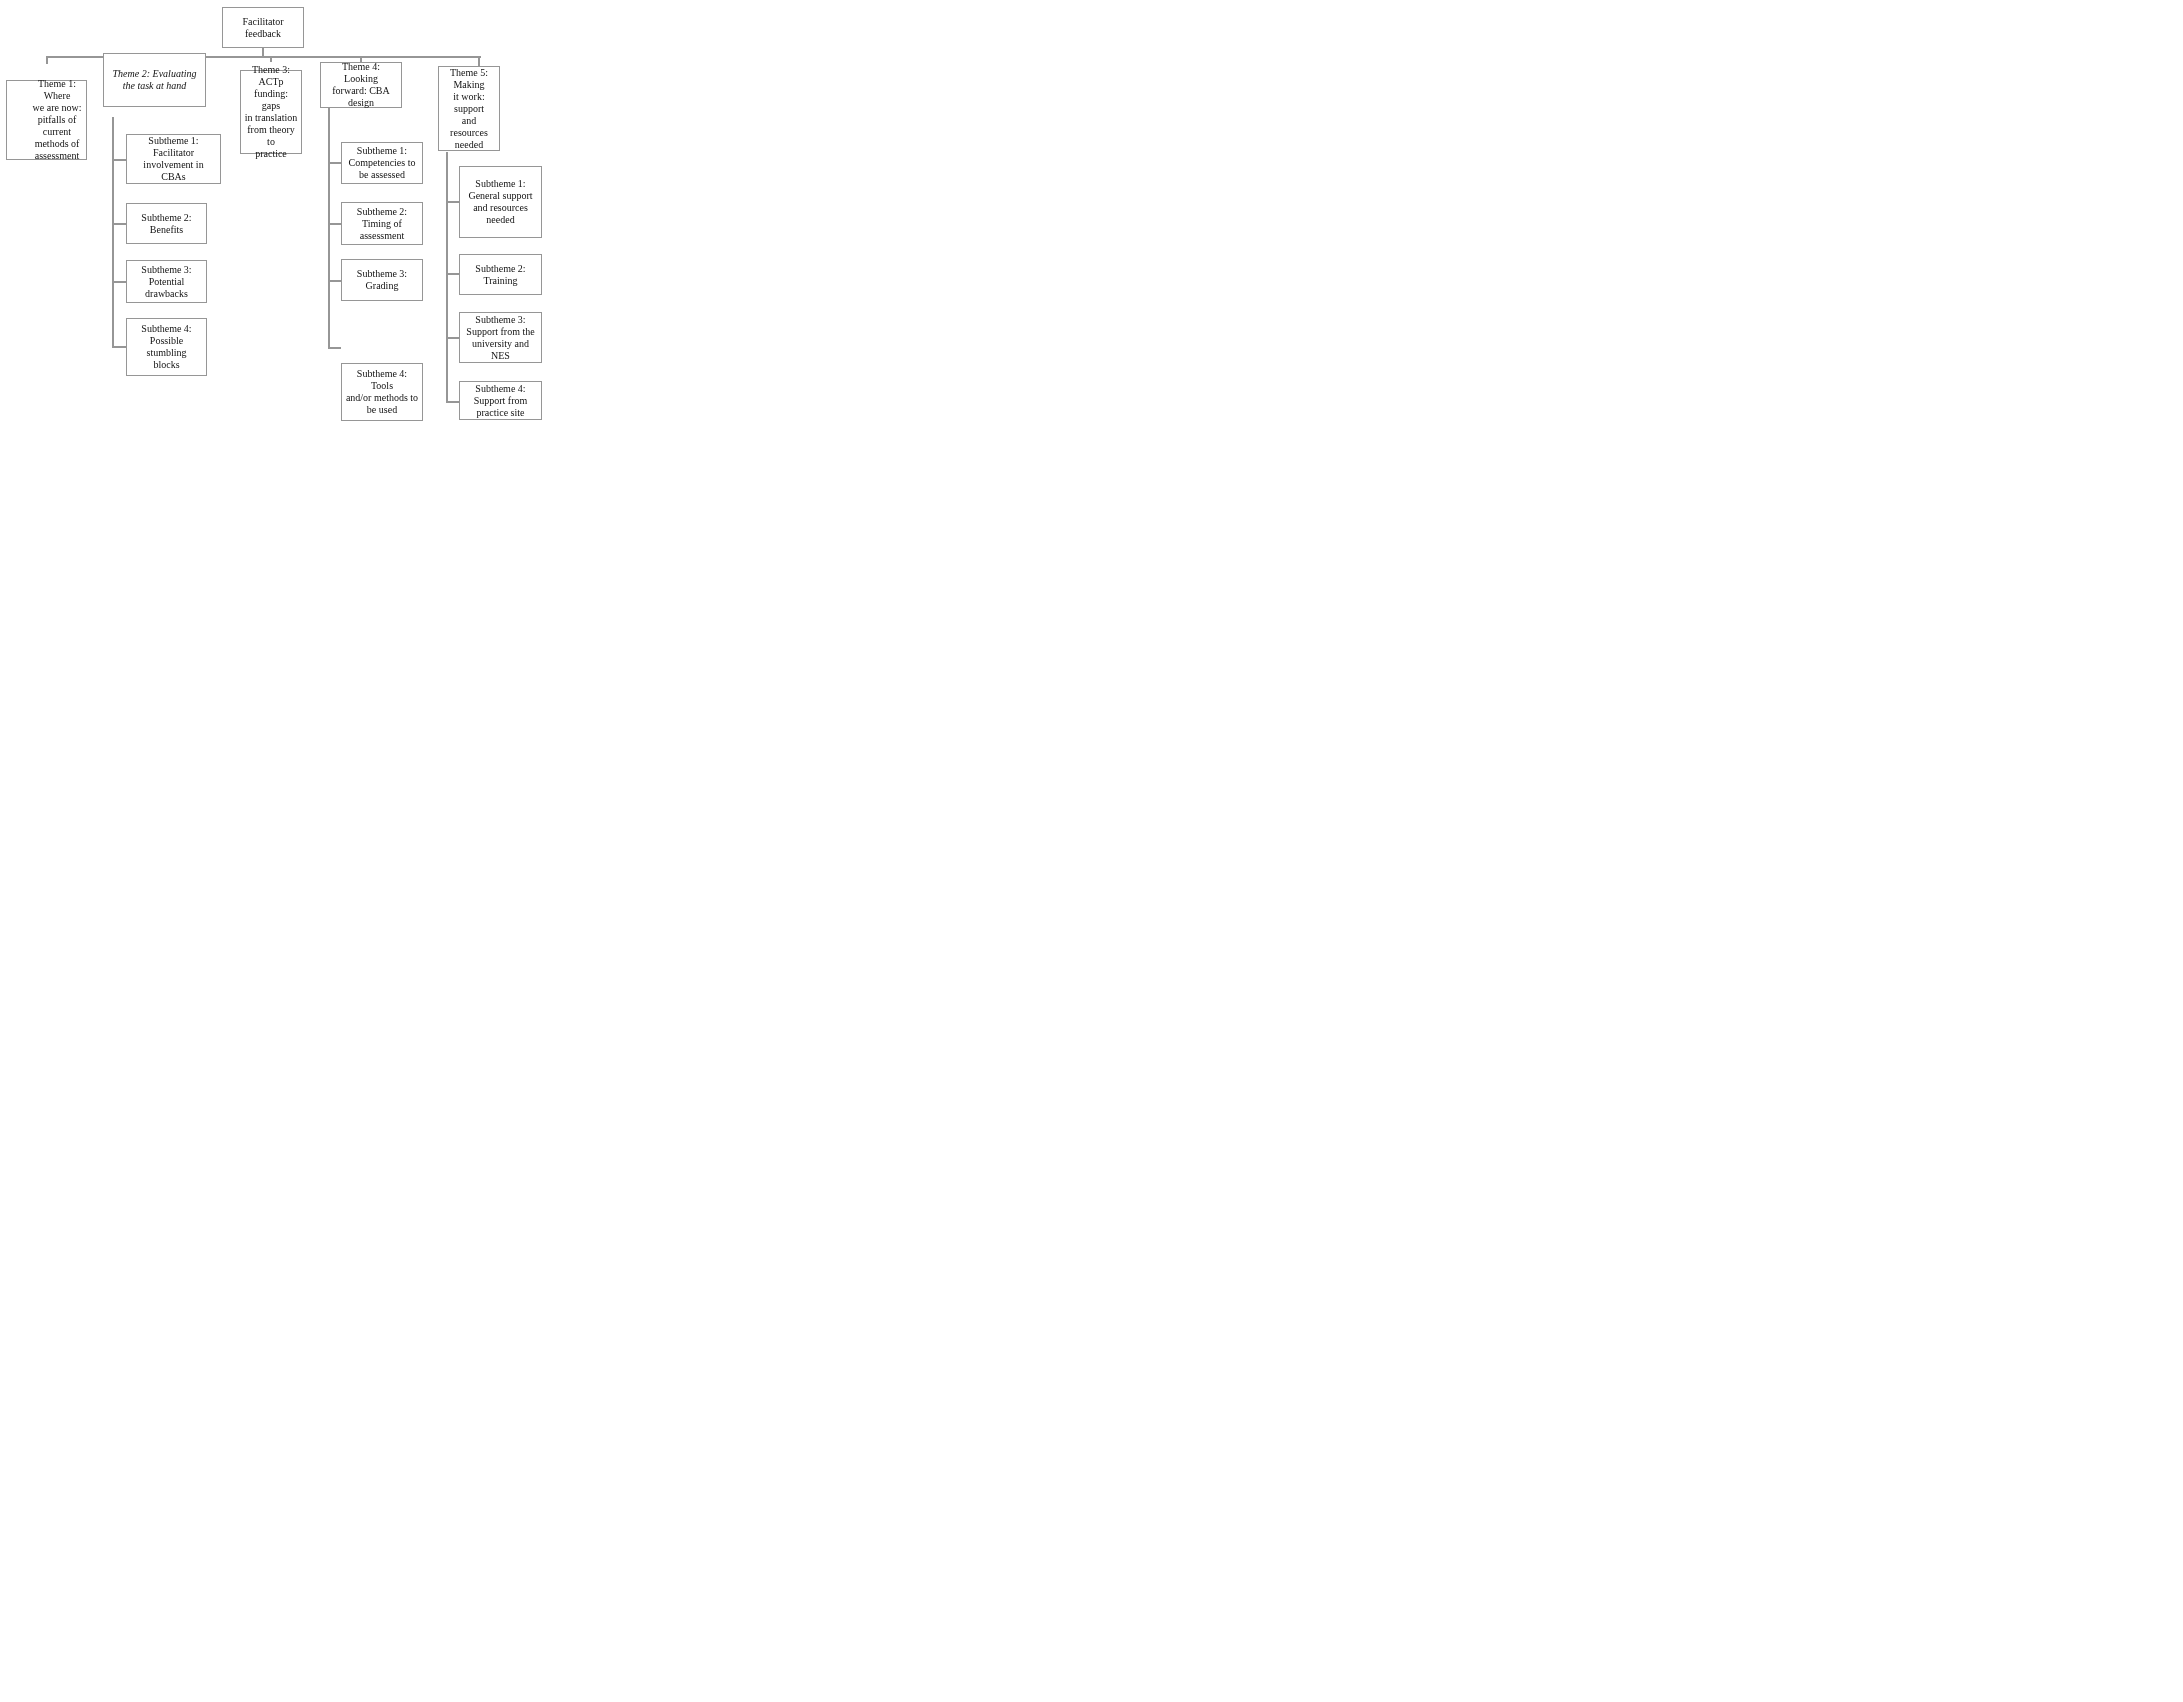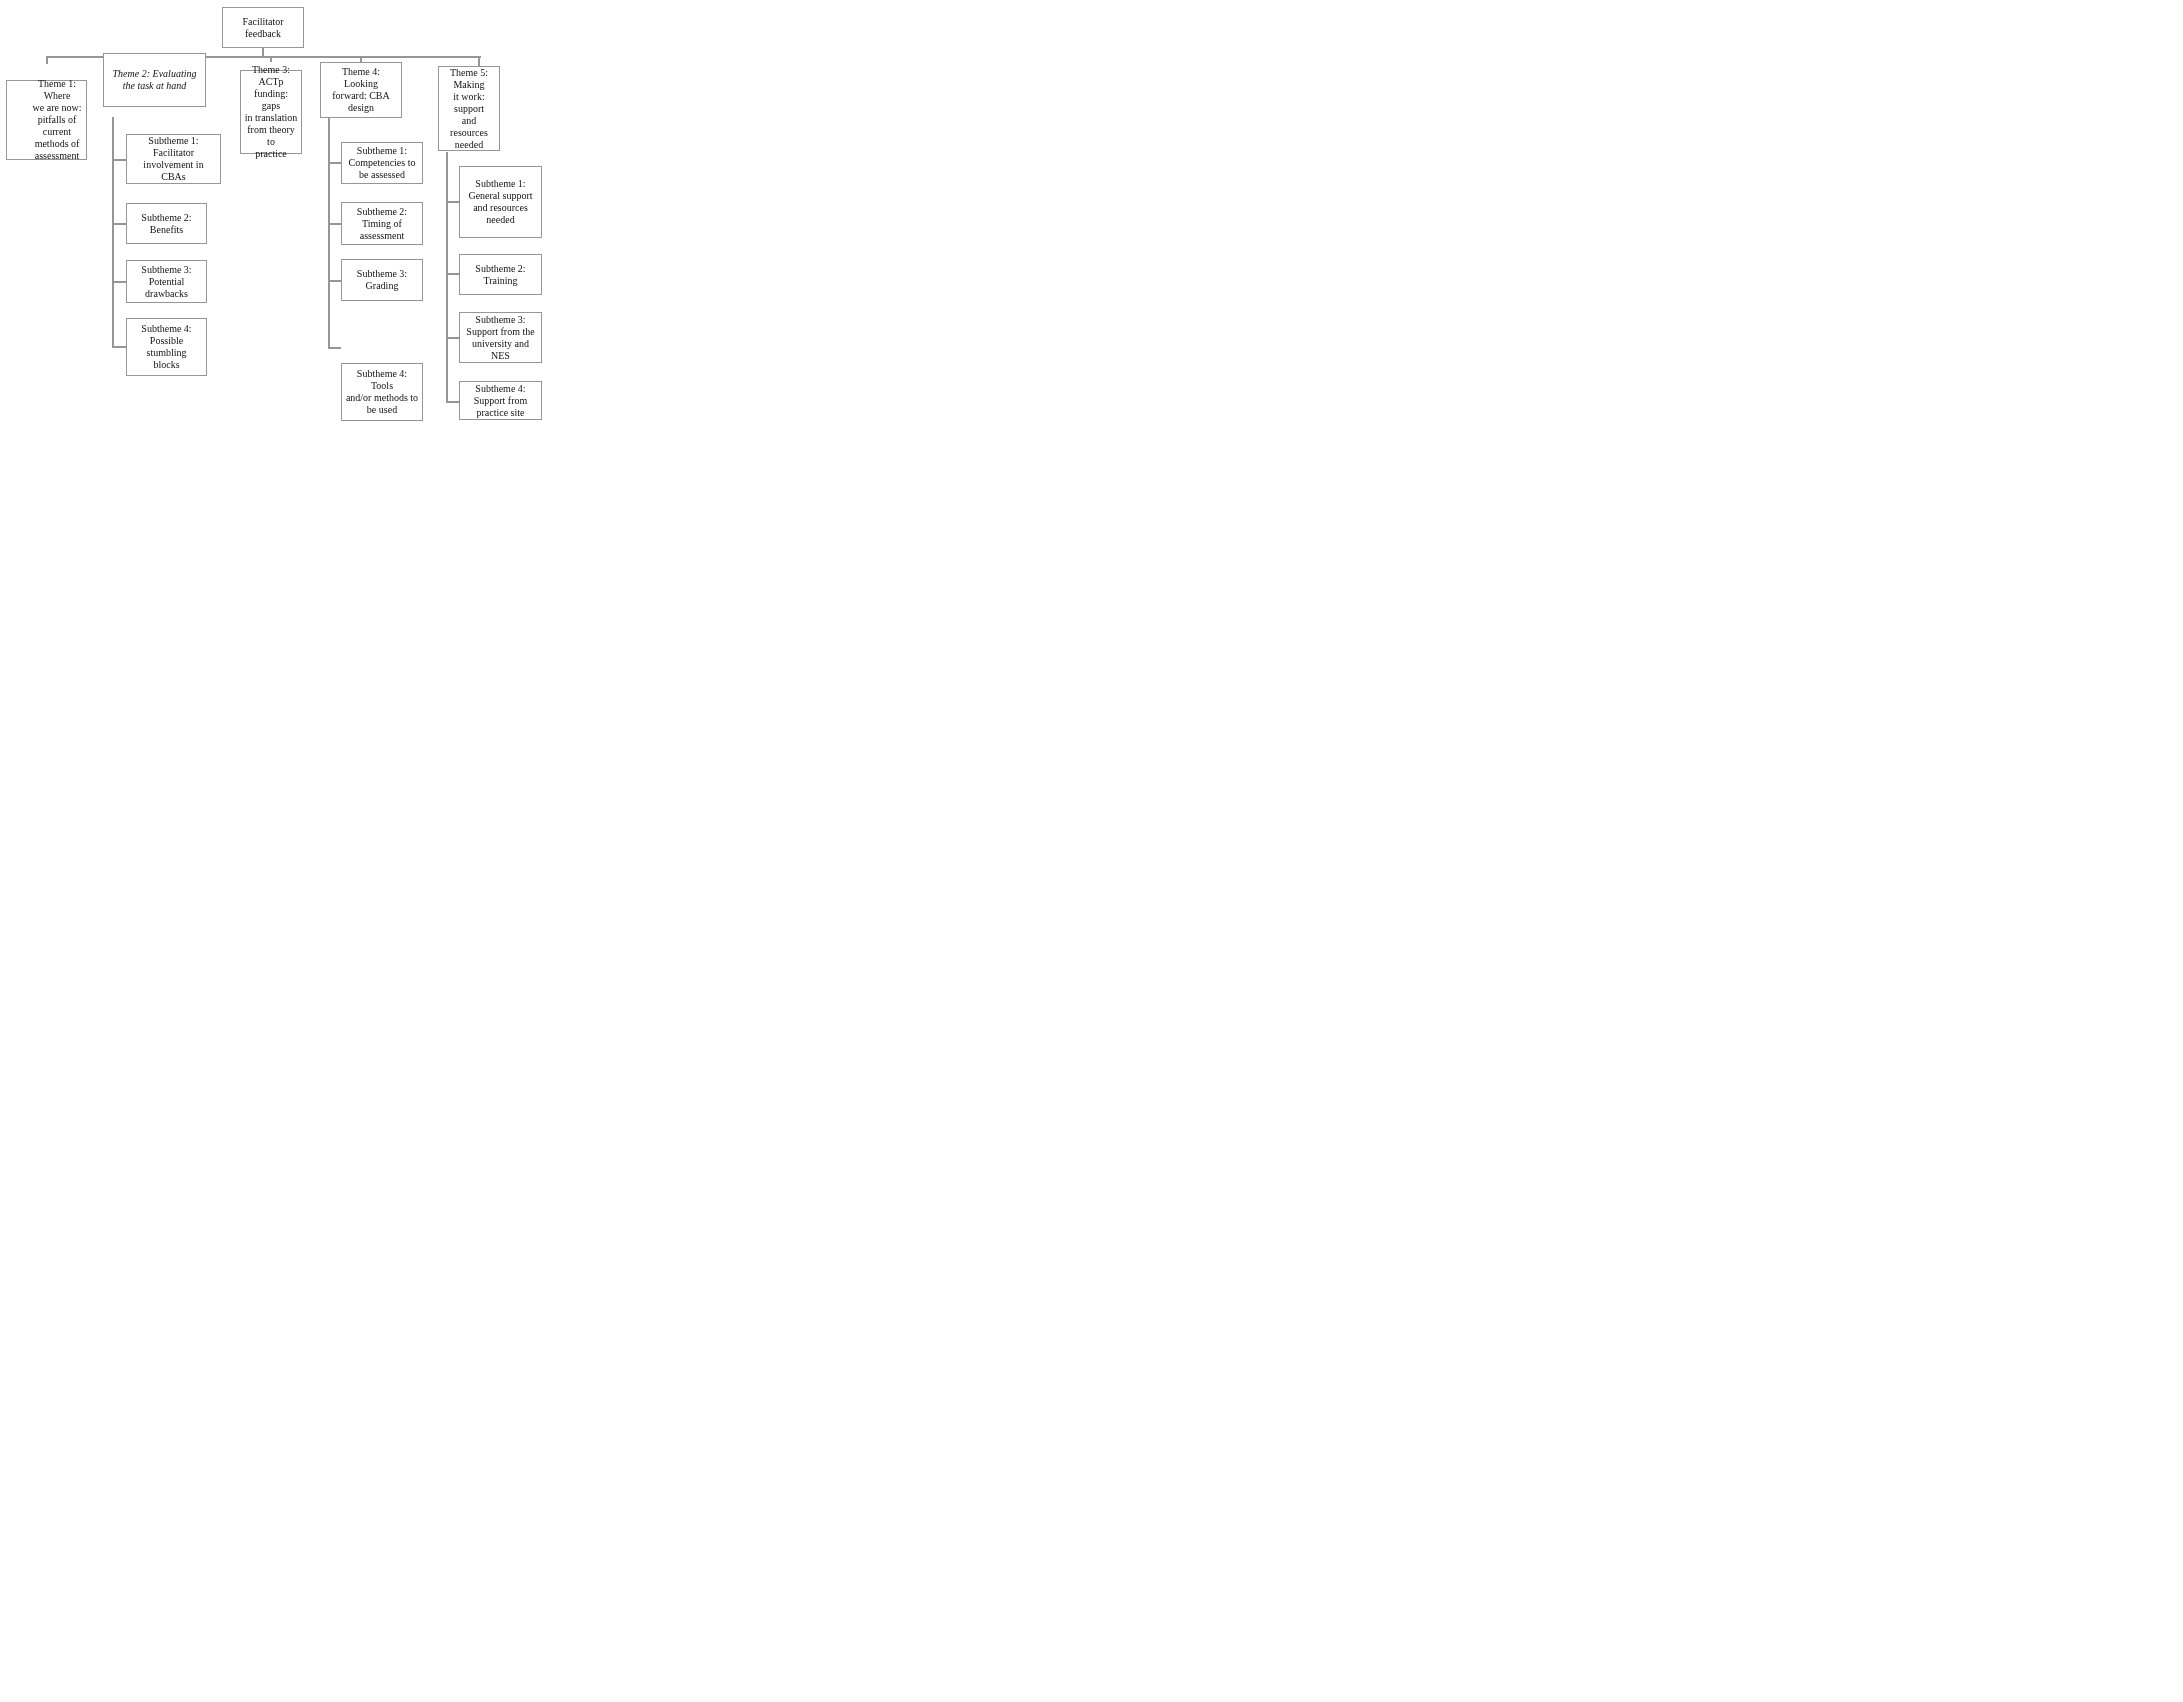--- a/index.html
+++ b/index.html
@@ -70,21 +70,21 @@
 pitfalls of current
 methods of
 assessment</div>
   <div class="node" style="left:103px; top:53px; width:103px; height:54px;font-style:italic;">Theme 2: Evaluating
 the task at hand</div>
   <div class="node" style="left:240px; top:62px; width:62px; height:84px;margin-top:8px;">Theme 3: ACTp
 funding: gaps
 in translation
 from theory to
 practice</div>
-  <div class="node" style="left:320px; top:62px; width:82px; height:56px;">Theme 4: Looking
+  <div class="node" style="left:320px; top:62px; width:82px; height:46px;">Theme 4: Looking
 forward: CBA
 design</div>
   <div class="node" style="left:438px; top:66px; width:62px; height:85px;">Theme 5: Making
 it work: support
 and resources
 needed</div>
 
   <div class="node" style="left:126px; top:134px; width:95px; height:50px;">Subtheme 1:
 Facilitator
 involvement in CBAs</div>

